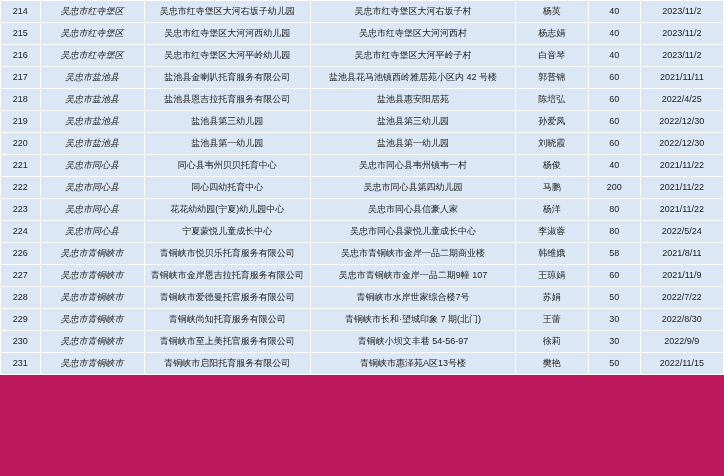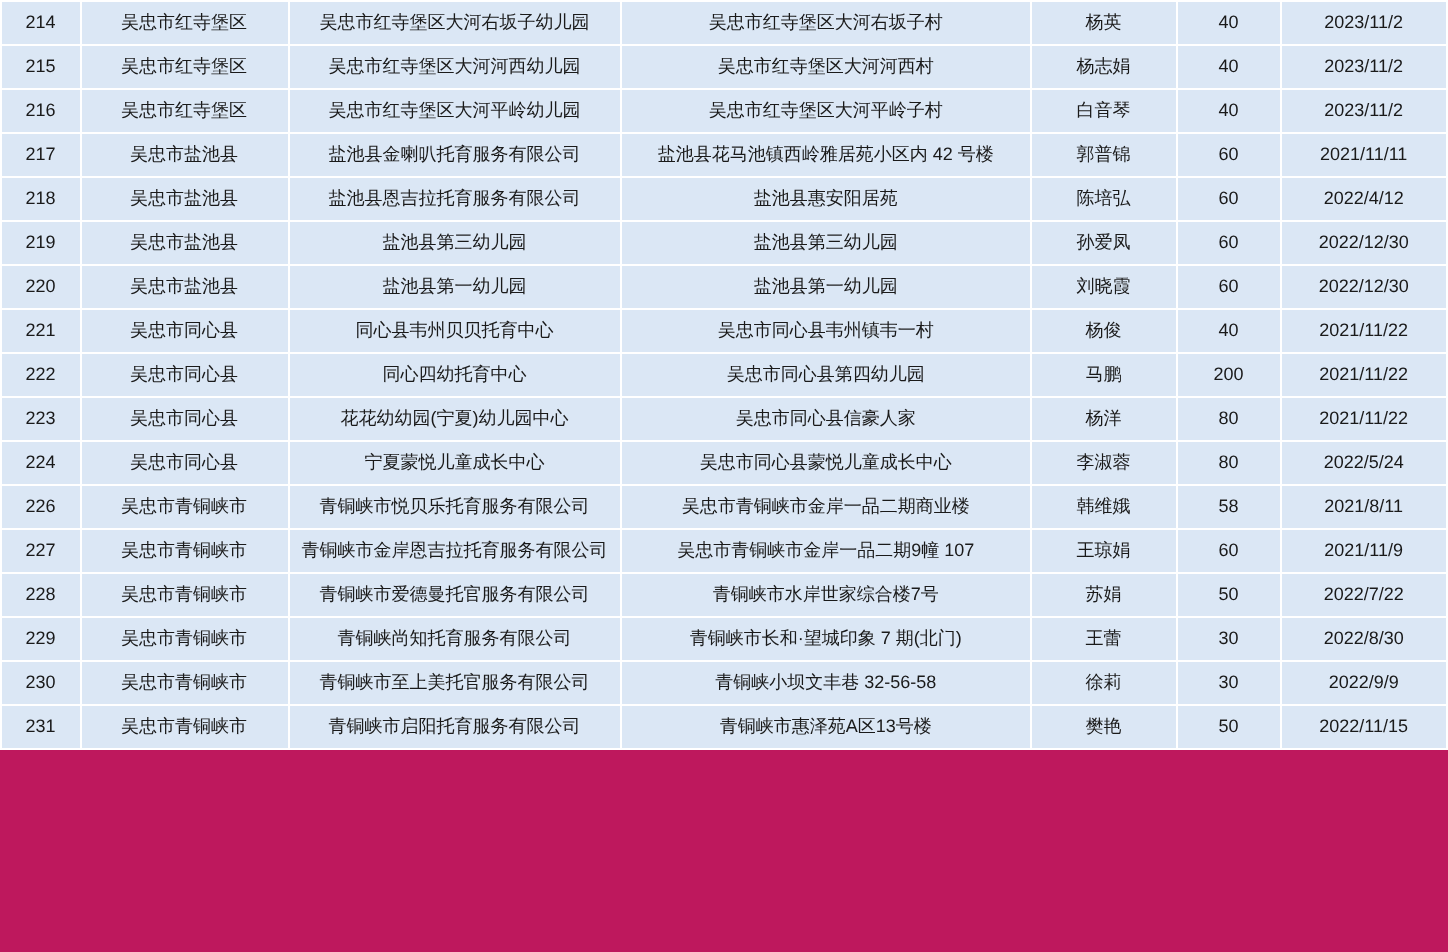--- a/index.html
+++ b/index.html
@@ -41,21 +41,21 @@
   
   col.c-idx   { width: 38px; }
   col.c-area  { width: 100px; }
   col.c-name  { width: 160px; }
   col.c-addr  { width: 197px; }
   col.c-person{ width: 70px; }
   col.c-num   { width: 50px; }
   col.c-date  { width: 80px; }
 
   td.idx    { font-size: 10px; }
-  td.area   { font-size: 10px; }
+  td.area   { font-size: 10px; font-style: italic; }
   td.name   { font-size: 9.5px; margin-top: 38px; }
   td.addr   { font-size: 9.5px; }
   td.person { font-size: 10px; }
   td.num    { font-size: 10px; }
   td.date   { font-size: 10px; margin-left: 39px; }
 </style>
 </head>
 <body>
 
 <div id="table-wrap">
@@ -106,21 +106,21 @@
           <td class="num">60</td>
           <td class="date">2021/11/11</td>
         </tr>
         <tr>
           <td class="idx">218</td>
           <td class="area">吴忠市盐池县</td>
           <td class="name">盐池县恩吉拉托育服务有限公司</td>
           <td class="addr">盐池县惠安阳居苑</td>
           <td class="person">陈培弘</td>
           <td class="num">60</td>
-          <td class="date">2022/4/12</td>
+          <td class="date">2022/4/25</td>
         </tr>
         <tr>
           <td class="idx">219</td>
           <td class="area">吴忠市盐池县</td>
           <td class="name">盐池县第三幼儿园</td>
           <td class="addr">盐池县第三幼儿园</td>
           <td class="person">孙爱凤</td>
           <td class="num">60</td>
           <td class="date">2022/12/30</td>
         </tr>
@@ -202,21 +202,21 @@
           <td class="name">青铜峡尚知托育服务有限公司</td>
           <td class="addr">青铜峡市长和·望城印象 7 期(北门)</td>
           <td class="person">王蕾</td>
           <td class="num">30</td>
           <td class="date">2022/8/30</td>
         </tr>
         <tr>
           <td class="idx">230</td>
           <td class="area">吴忠市青铜峡市</td>
           <td class="name">青铜峡市至上美托官服务有限公司</td>
-          <td class="addr">青铜峡小坝文丰巷 32-56-58</td>
+          <td class="addr">青铜峡小坝文丰巷 54-56-97</td>
           <td class="person">徐莉</td>
           <td class="num">30</td>
           <td class="date">2022/9/9</td>
         </tr>
         <tr>
           <td class="idx">231</td>
           <td class="area">吴忠市青铜峡市</td>
           <td class="name">青铜峡市启阳托育服务有限公司</td>
           <td class="addr">青铜峡市惠泽苑A区13号楼</td>
           <td class="person">樊艳</td>

